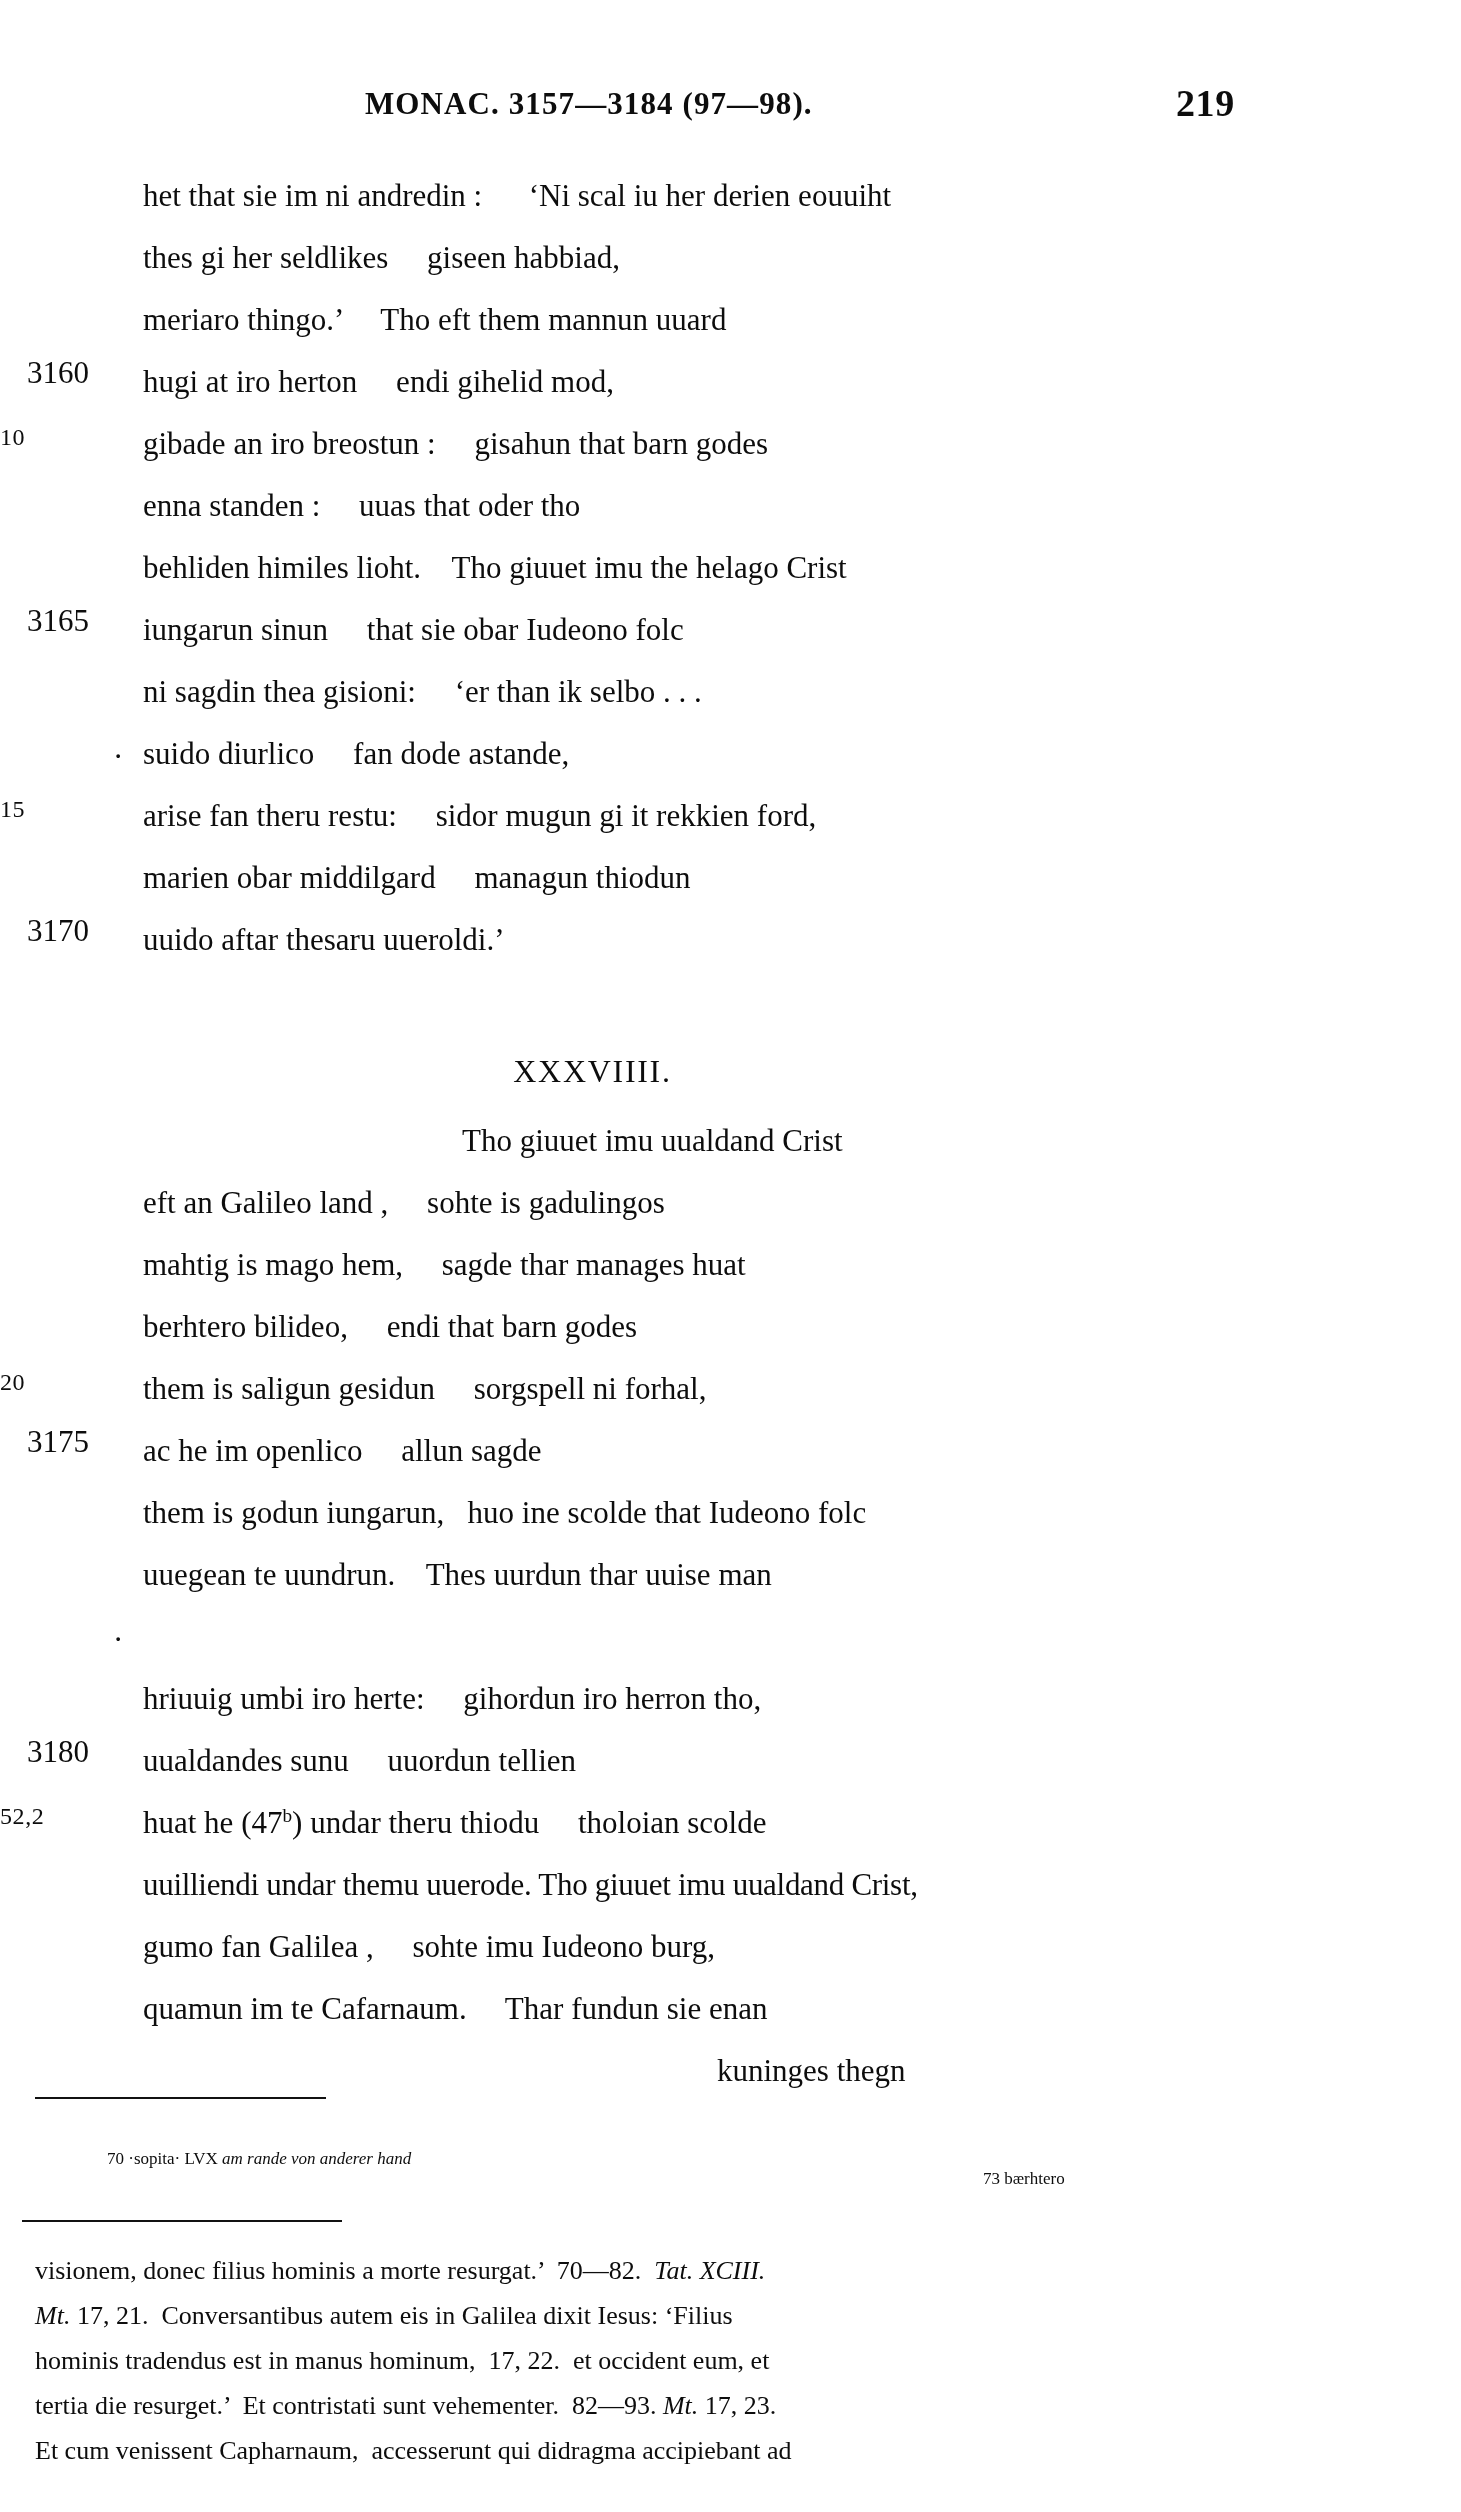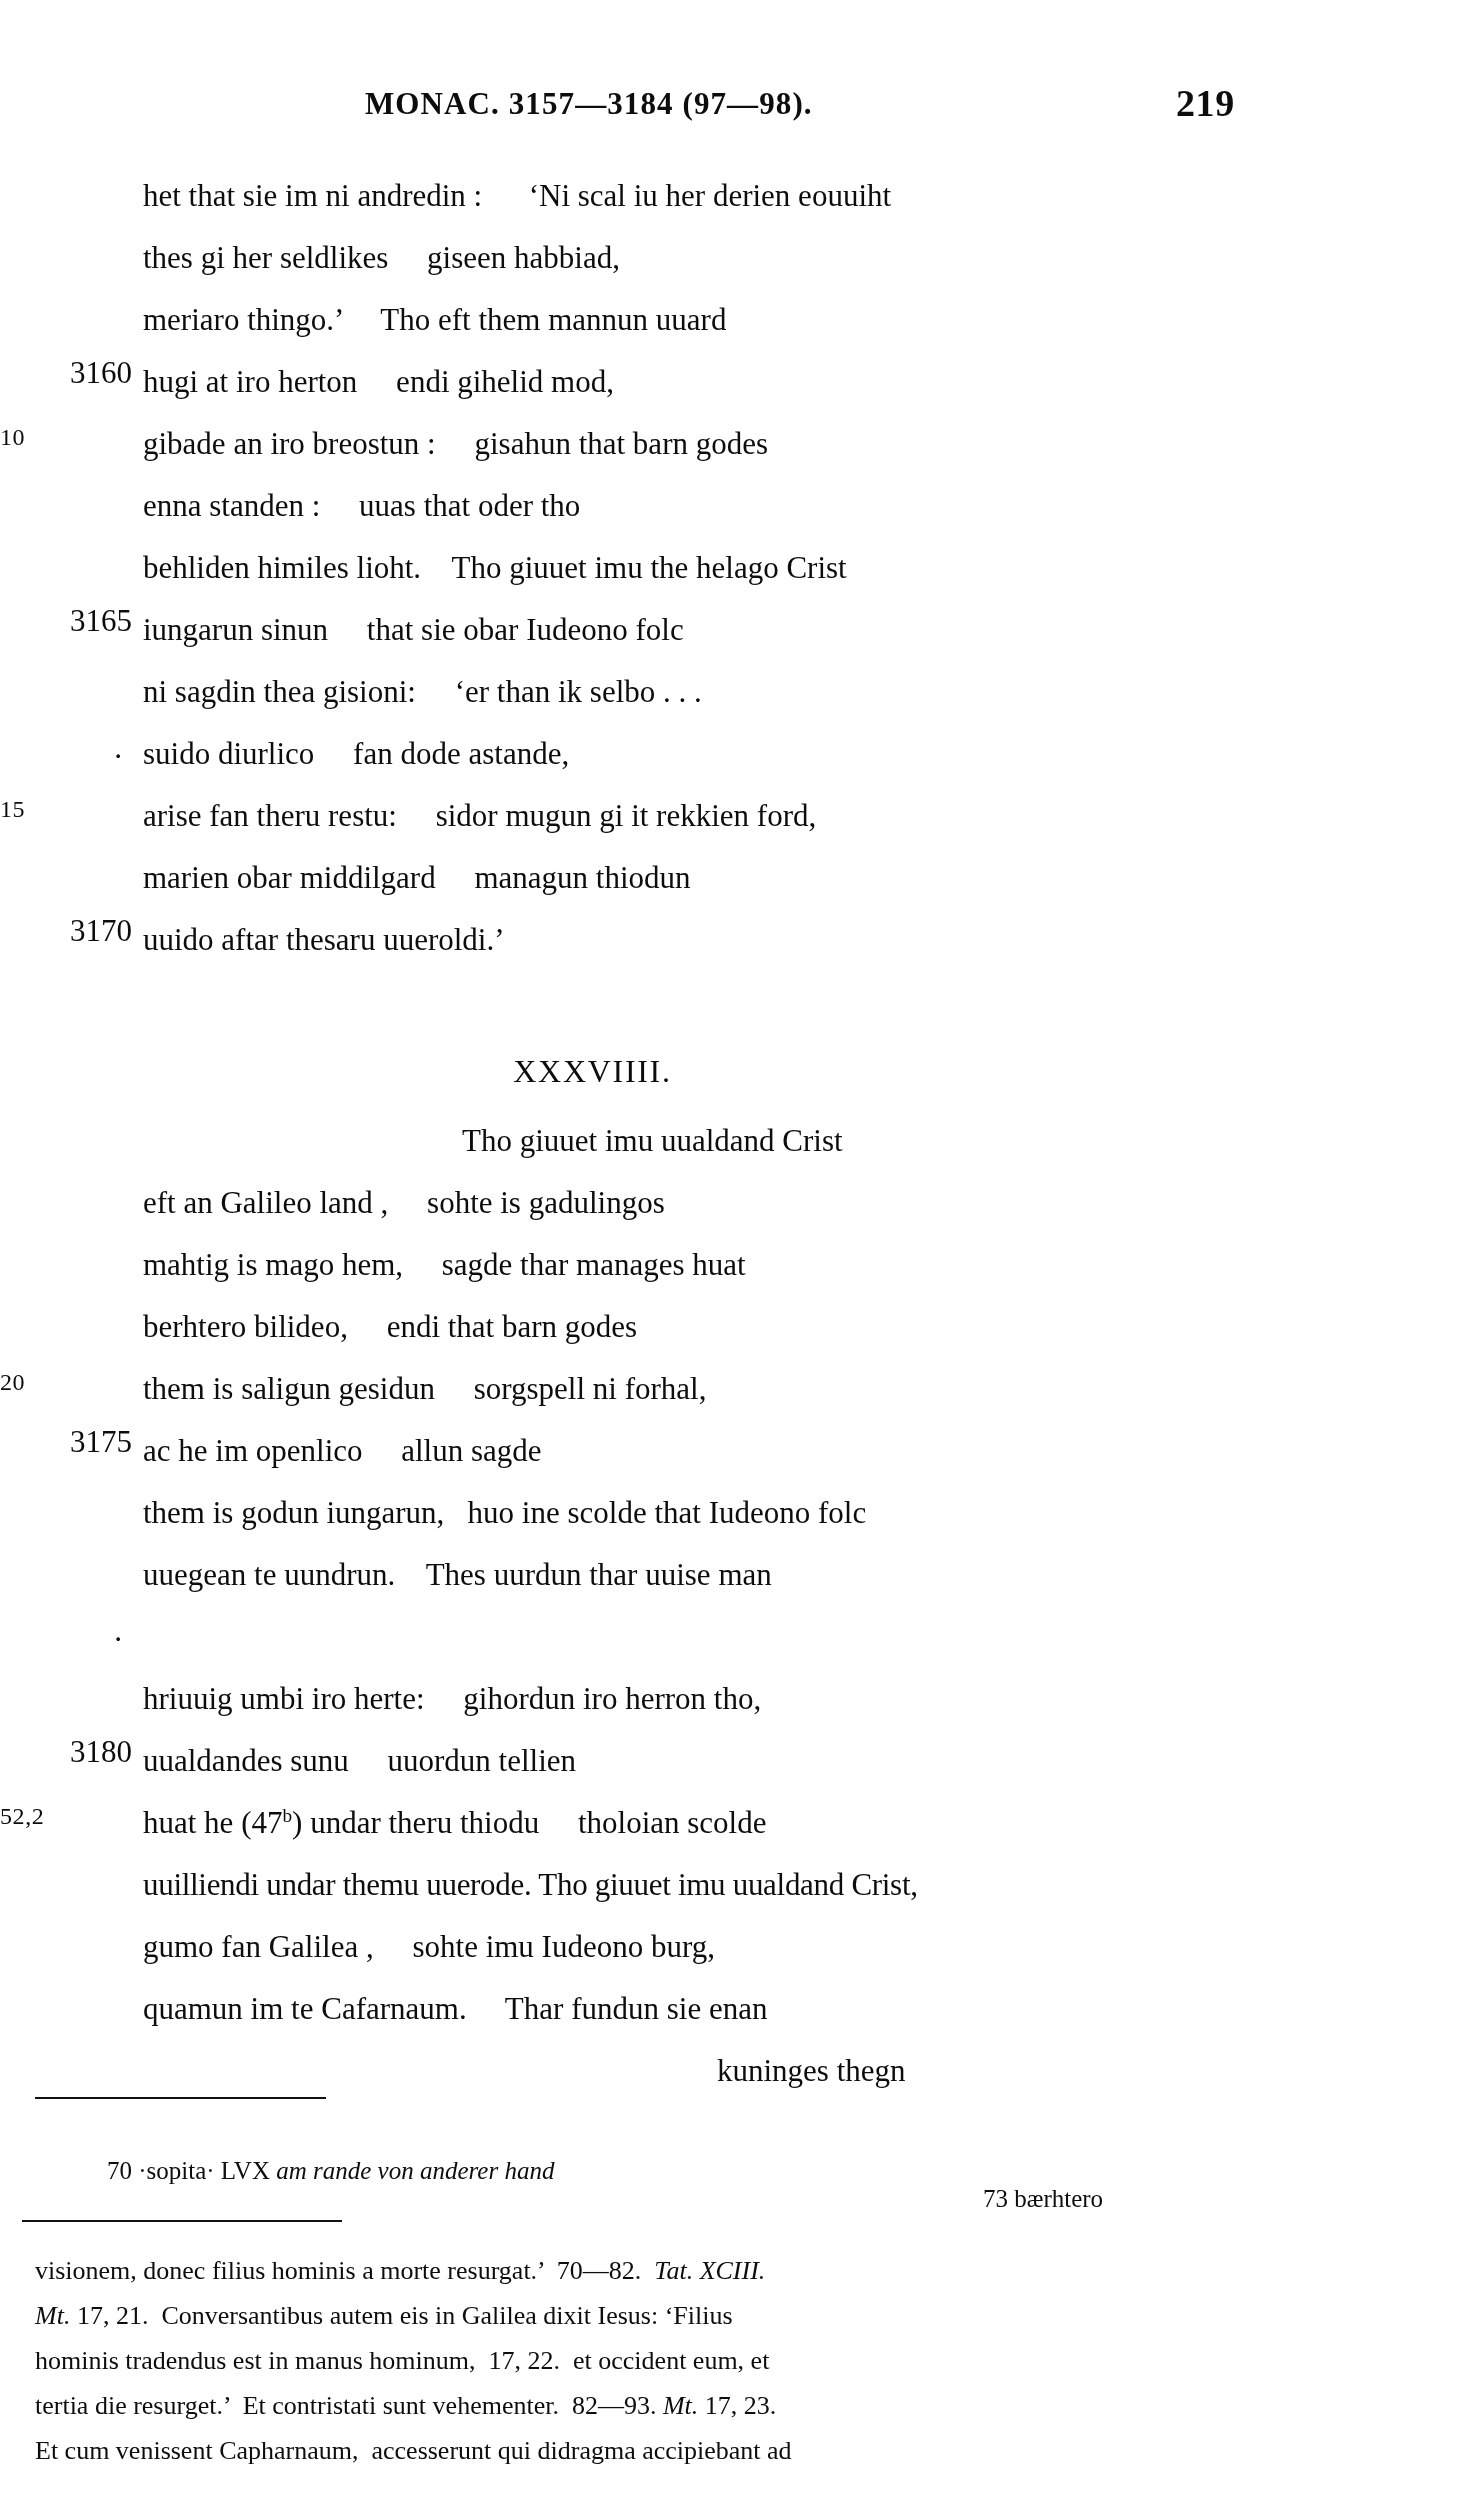--- a/index.html
+++ b/index.html
@@ -63,21 +63,20 @@
   }
   .vnum {
     position: absolute;
     left: 27px;
     top: 3.4px;
     width: 120px;
     text-align: left;
     font-size: 31px;
     letter-spacing: 0px;
     white-space: nowrap;
-    margin-left: 43px;
   }
   .vdot {
     position: absolute;
     left: 113px;
     top: 17px;
     font-size: 31px;
     line-height: 1;
   }
   .vtext {
     position: absolute;
@@ -133,21 +132,21 @@
   }
   .rule-1 { left: 35px; top: 2097px; width: 291px; }
   .rule-2 { left: 22px; top: 2220px; width: 320px; }
 
   
   .variants {
     position: absolute;
     left: 0;
     top: 2129px;
     width: 1326px;
-    font-size: 25px;
+    font-size: 17px;
     white-space: pre;
   }
   .variants .vb {
     position: absolute;
     white-space: pre;
   }
   .vb-a { left: 107px; }
   .vb-b { left: 983px; }
   .ital { font-style: italic; }
 

